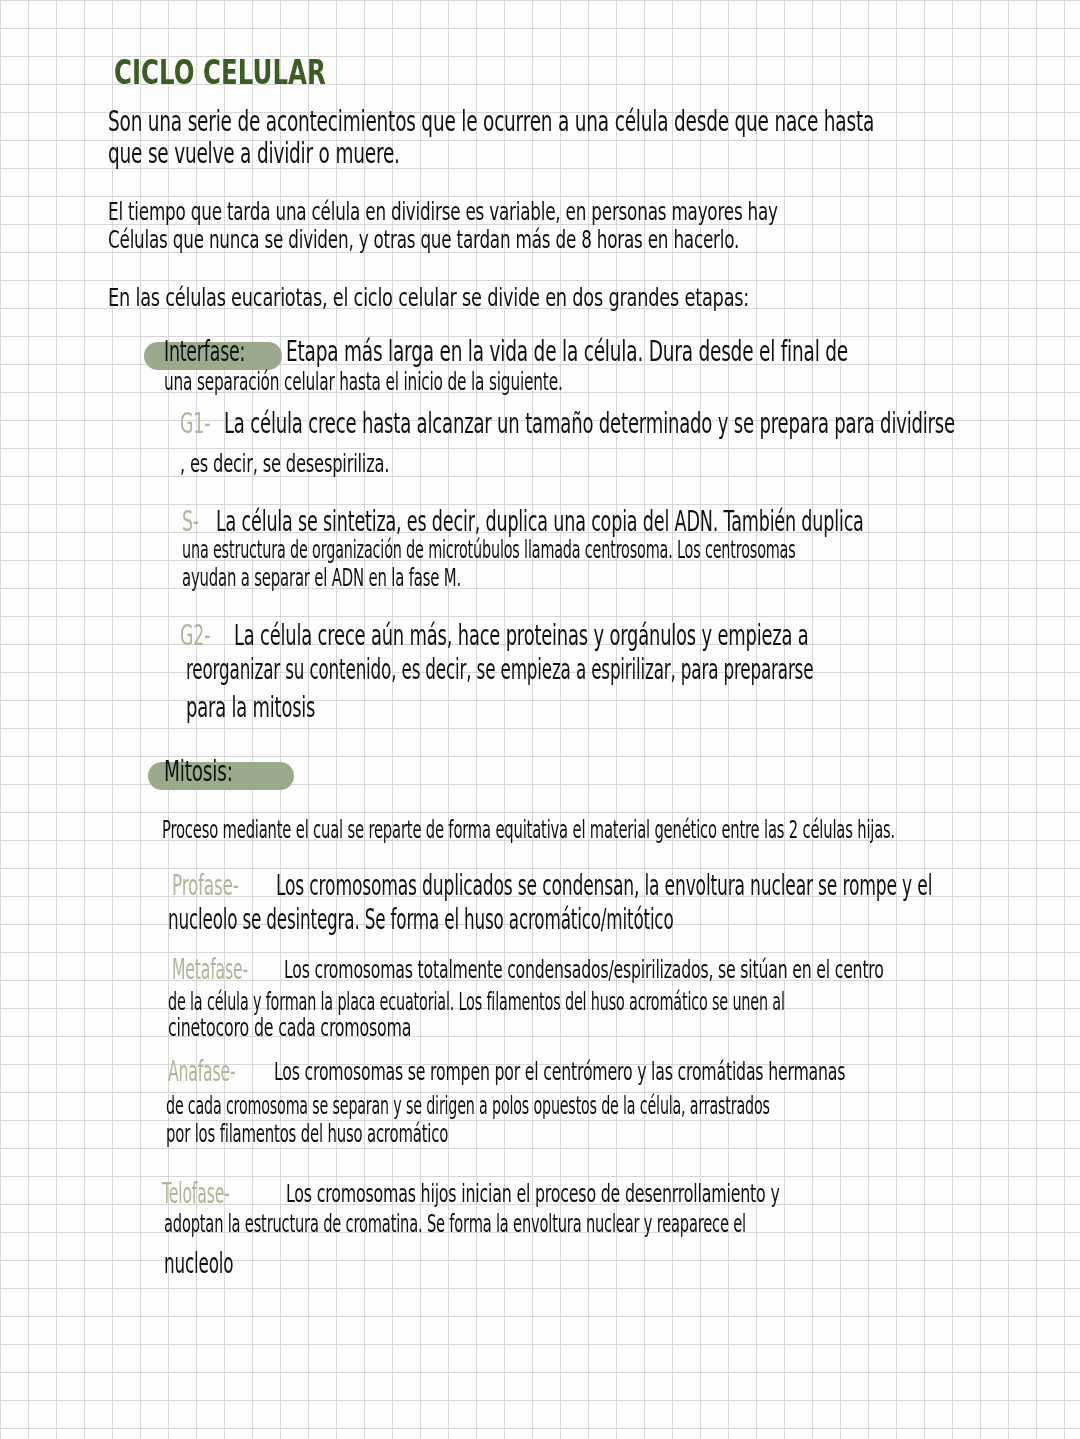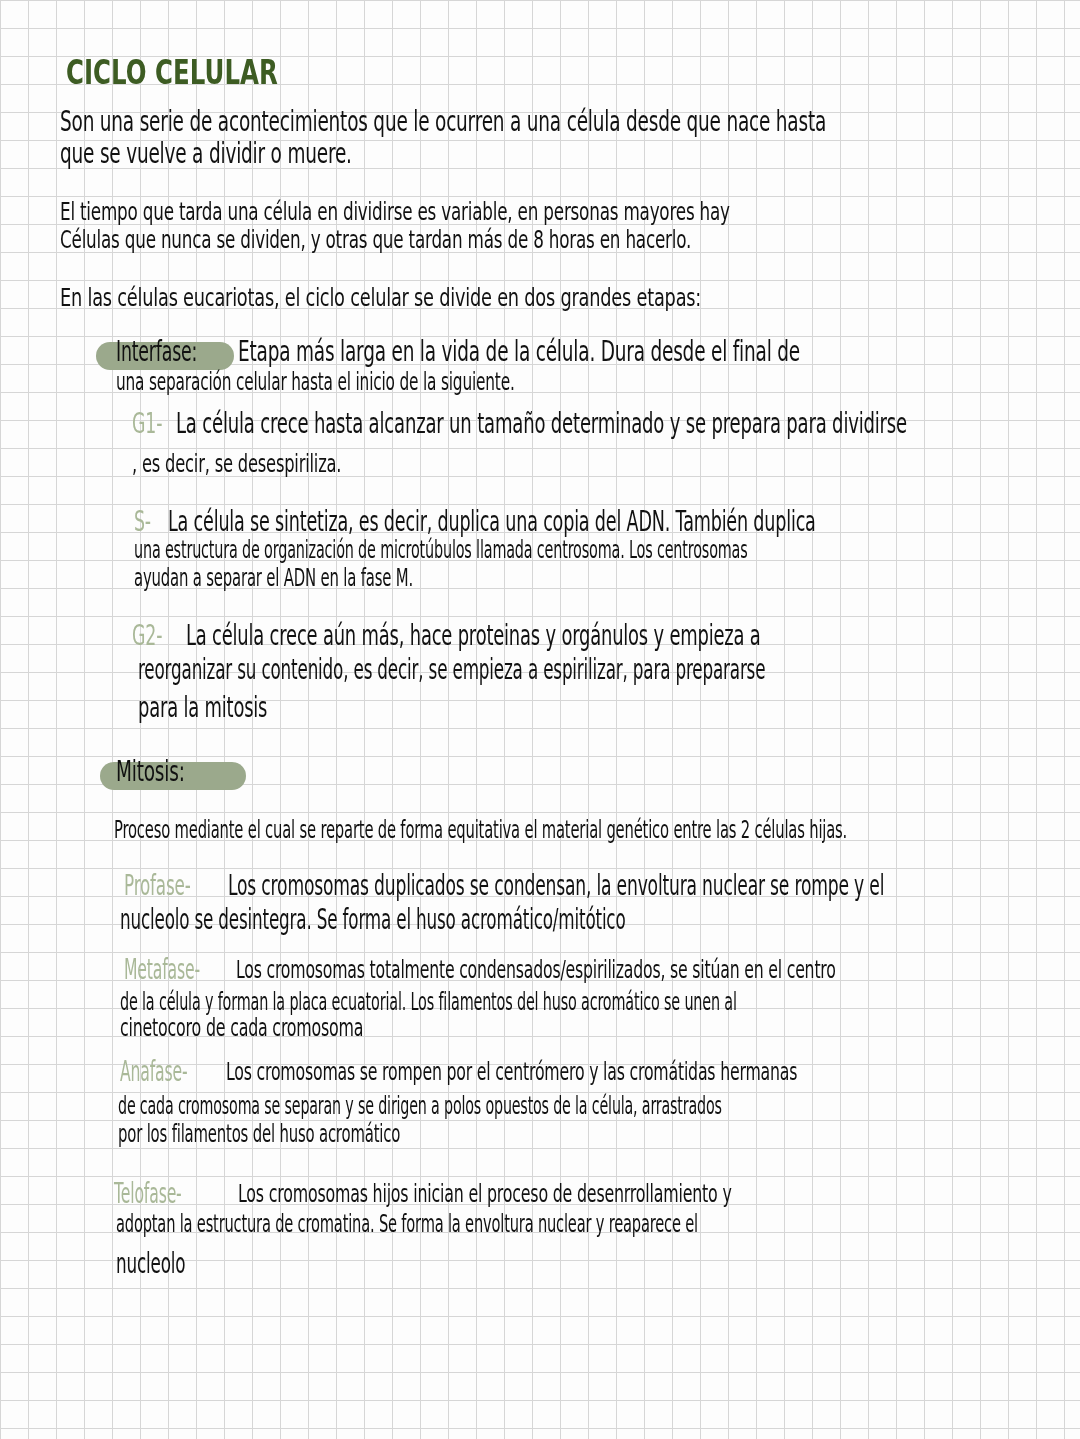--- a/index.html
+++ b/index.html
@@ -10,21 +10,21 @@
     overflow: hidden;
     background-color: #fdfdfd;
     background-image:
       linear-gradient(to right, #d6d6d6 1.5px, transparent 1.5px),
       linear-gradient(to bottom, #d6d6d6 1.5px, transparent 1.5px);
     background-size: 28px 28px;
     background-position: 0px 0px, 0px 0px;
     font-family: "Liberation Sans Narrow", "Liberation Sans", sans-serif;
     color: #111;
   }
-  .page { position: absolute; inset: 0; }
+  .page { position: absolute; inset: 0; margin-left: 48px; }
   .line {
     position: absolute;
     white-space: nowrap;
     font-family: "DejaVu Sans", sans-serif;
     transform-origin: left top;
     letter-spacing: -0.3px;
     line-height: 1;
   }
   .title {
     position: absolute;

